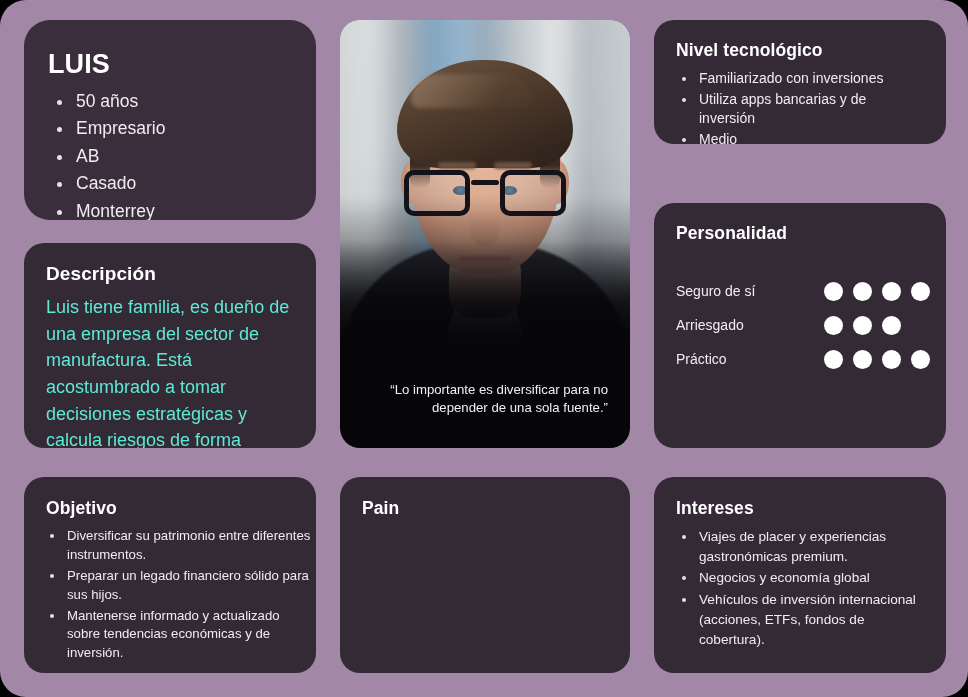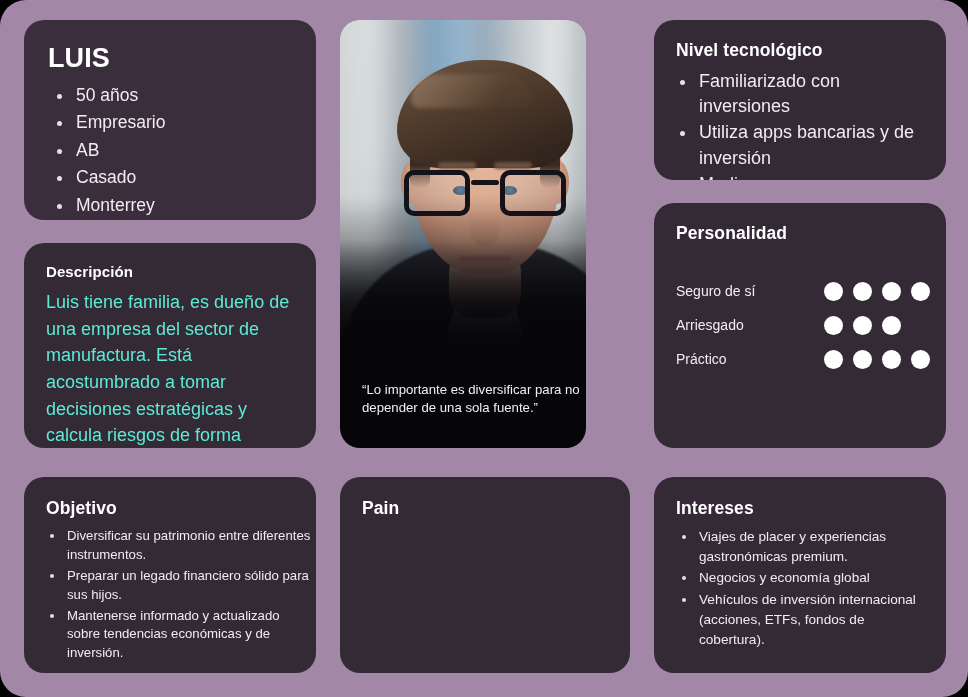--- a/index.html
+++ b/index.html
@@ -49,41 +49,42 @@
     margin: 0 0 1px 0;
     padding-left: 2px;
   }
   .bullets li::marker { color: #e6e0e6; }
 
   
   #card-identity {
     left: 24px; top: 20px;
     width: 292px; height: 200px;
     background: #3b2e3c;
-    padding: 24px 24px 0 24px;
+    padding: 30px 24px 0 24px;
+    border-radius: 26px;
   }
   #card-identity .card-title {
     font-size: 27px;
     margin: 0 0 8px 0;
     line-height: 1.1;
   }
   #card-identity .bullets {
     font-size: 17.5px;
     line-height: 1.52;
     padding-left: 26px;
   }
 
   
   #card-description {
     left: 24px; top: 243px;
     width: 292px; height: 205px;
     padding: 20px 22px 0 22px;
   }
   #card-description .card-title {
-    font-size: 15px;
+    font-size: 19px;
     margin: 0 0 9px 0;
   }
   #card-description .body-text {
     color: #5eead4;
     font-size: 18px;
     line-height: 1.48;
     margin: 0;
   }
 
   
@@ -98,22 +99,23 @@
   }
   #card-objective .bullets {
     font-size: 13.2px;
     line-height: 1.43;
   }
   #card-objective .bullets li { margin-bottom: 2px; }
 
   
   #card-photo {
     left: 340px; top: 20px;
-    width: 246px; height: 428px;
+    width: 290px; height: 428px;
     background: #05050a;
+    text-align: right;
   }
   #portrait {
     position: absolute;
     left: 0; top: 0;
     width: 290px; height: 340px;
     overflow: hidden;
     background: #9fa7ab;
   }
   
   .bg-layer {
@@ -303,29 +305,29 @@
     padding: 0 22px 30px 22px;
     box-sizing: border-box;
     color: #f2eef2;
     font-size: 13.2px;
     line-height: 1.42;
   }
 
   
   #card-tech {
     left: 654px; top: 20px;
-    width: 292px; height: 160px;
+    width: 292px; height: 124px;
     padding: 20px 22px 0 22px;
   }
   #card-tech .card-title {
     font-size: 17.5px;
     margin: 0 0 8px 0;
   }
   #card-tech .bullets {
-    font-size: 18px;
+    font-size: 14px;
     line-height: 1.4;
     padding-left: 21px;
   }
 
   
   #card-personality {
     left: 654px; top: 203px;
     width: 292px; height: 245px;
     padding: 20px 22px 0 22px;
   }

